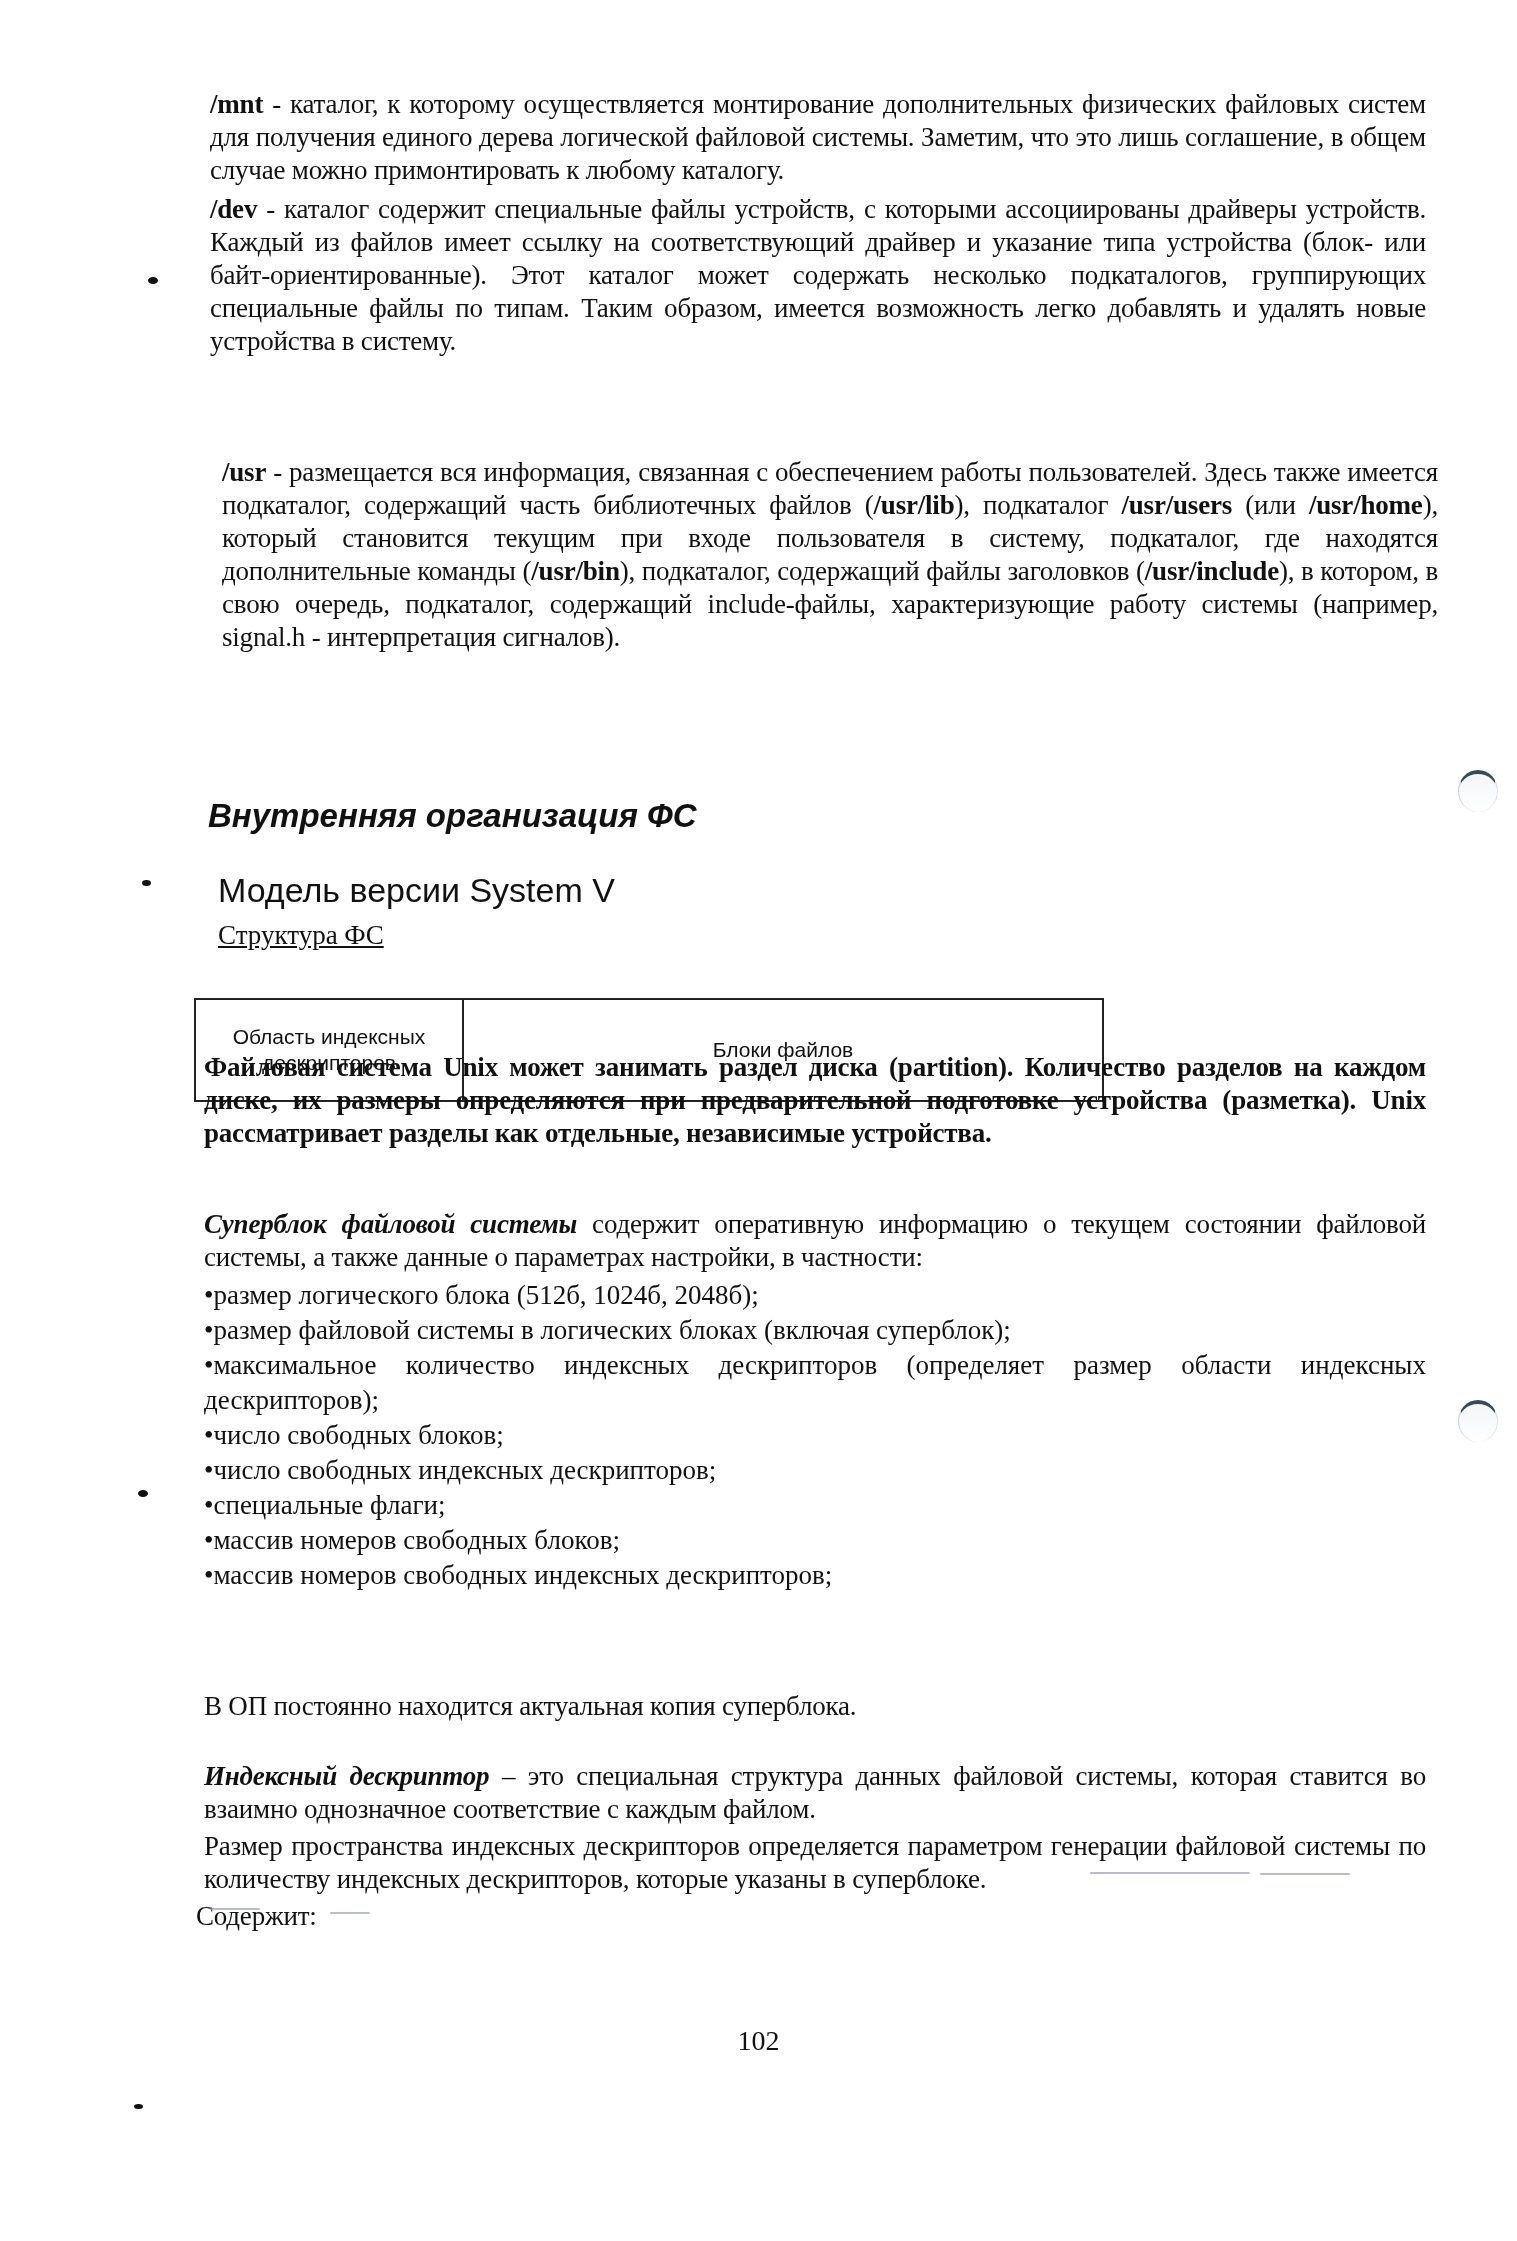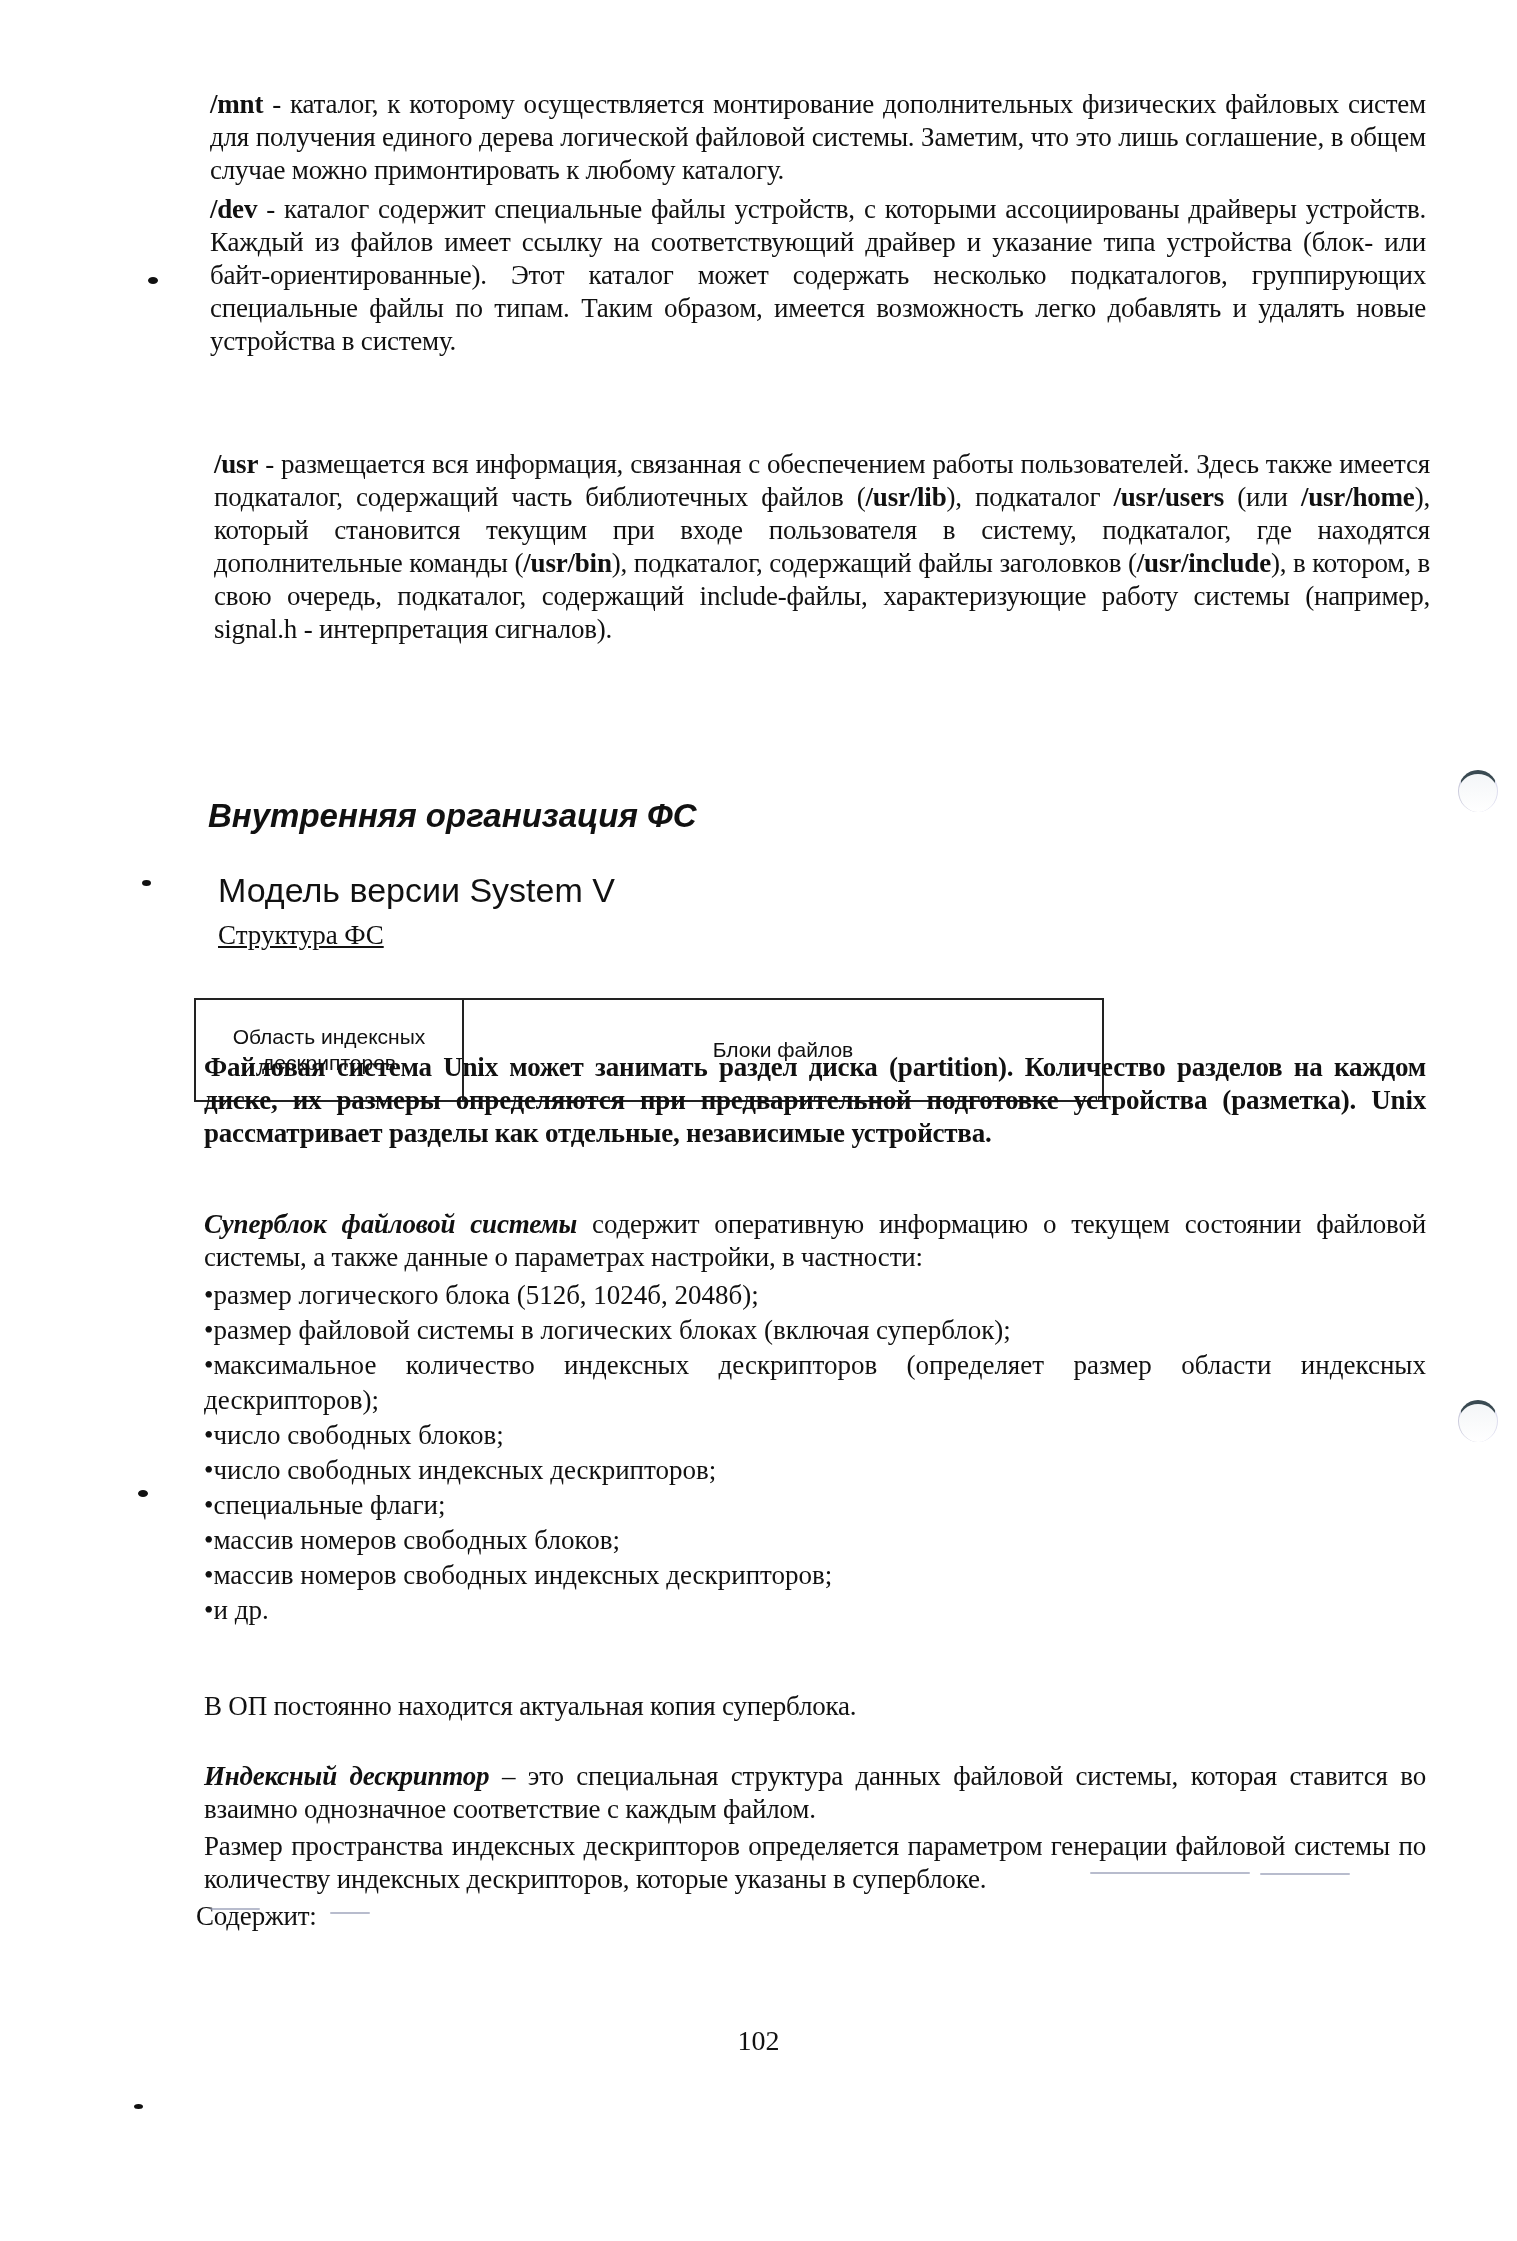--- a/index.html
+++ b/index.html
@@ -105,21 +105,21 @@
 
   <p class="para" id="p-mnt" style="margin:0;">
     <span class="term">/mnt</span><span> - каталог, к которому осуществляется монтирование дополнительных физических файловых систем для получения единого дерева логической файловой системы. Заметим, что это лишь соглашение, в общем случае можно примонтировать к любому каталогу.</span>
   </p>
 
   <p class="para" id="p-dev" style="margin:0;">
     <span class="term">/dev</span><span> - каталог содержит специальные файлы устройств, с которыми ассоциированы драйверы устройств. Каждый из файлов имеет ссылку на соответствующий драйвер и указание типа устройства (блок- или байт-ориентированные). Этот каталог может содержать несколько подкаталогов, группирующих специальные файлы по типам. Таким образом, имеется возможность легко добавлять и удалять новые устройства в систему.</span>
   </p>
 
 
-  <p class="para" id="p-usr" style="margin:4px;">
+  <p class="para" id="p-usr" style="margin:12px;">
     <span class="term">/usr</span><span> - размещается вся информация, связанная с обеспечением работы пользователей. Здесь также имеется подкаталог, содержащий часть библиотечных файлов (</span><b>/usr/lib</b><span>), подкаталог </span><b>/usr/users</b><span> (или </span><b>/usr/home</b><span>), который становится текущим при входе пользователя в систему, подкаталог, где находятся дополнительные команды (</span><b>/usr/bin</b><span>), подкаталог, содержащий файлы заголовков (</span><b>/usr/include</b><span>), в котором, в свою очередь, подкаталог, содержащий include-файлы, характеризующие работу системы (например, signal.h - интерпретация сигналов).</span>
   </p>
 
   <div class="h-section">Внутренняя организация ФС</div>
   <div class="h-sub">Модель версии System V</div>
   <div class="h-struct">Структура ФС</div>
 
   <div class="fs-table">
     <div class="fs-cell fs-c2">Область индексных дескрипторов</div>
     <div class="fs-cell fs-c3">Блоки файлов</div>
@@ -133,21 +133,20 @@
 
   <ul class="bullets">
     <li>размер логического блока (512б, 1024б, 2048б);</li>
     <li>размер файловой системы в логических блоках (включая суперблок);</li>
     <li>максимальное количество индексных дескрипторов (определяет размер области индексных дескрипторов);</li>
     <li>число свободных блоков;</li>
     <li>число свободных индексных дескрипторов;</li>
     <li>специальные флаги;</li>
     <li>массив номеров свободных блоков;</li>
     <li>массив номеров свободных индексных дескрипторов;</li>
-    <li>и др.</li>
   </ul>
 
   <p class="para" id="p-op" style="margin:0;">В ОП постоянно находится актуальная копия суперблока.</p>
   <p class="para" id="p-inode" style="margin:0;">
     <span class="bi">Индексный дескриптор</span><span> – это специальная структура данных файловой системы, которая ставится во взаимно однозначное соответствие с каждым файлом.</span>
   </p>
   <p class="para" id="p-size" style="margin:0;">Размер пространства индексных дескрипторов определяется параметром генерации файловой системы по количеству индексных дескрипторов, которые указаны в суперблоке.</p>
   <p class="para" id="p-contains" style="margin:0;">Содержит:</p>
 
   <div class="page-number">102</div>

